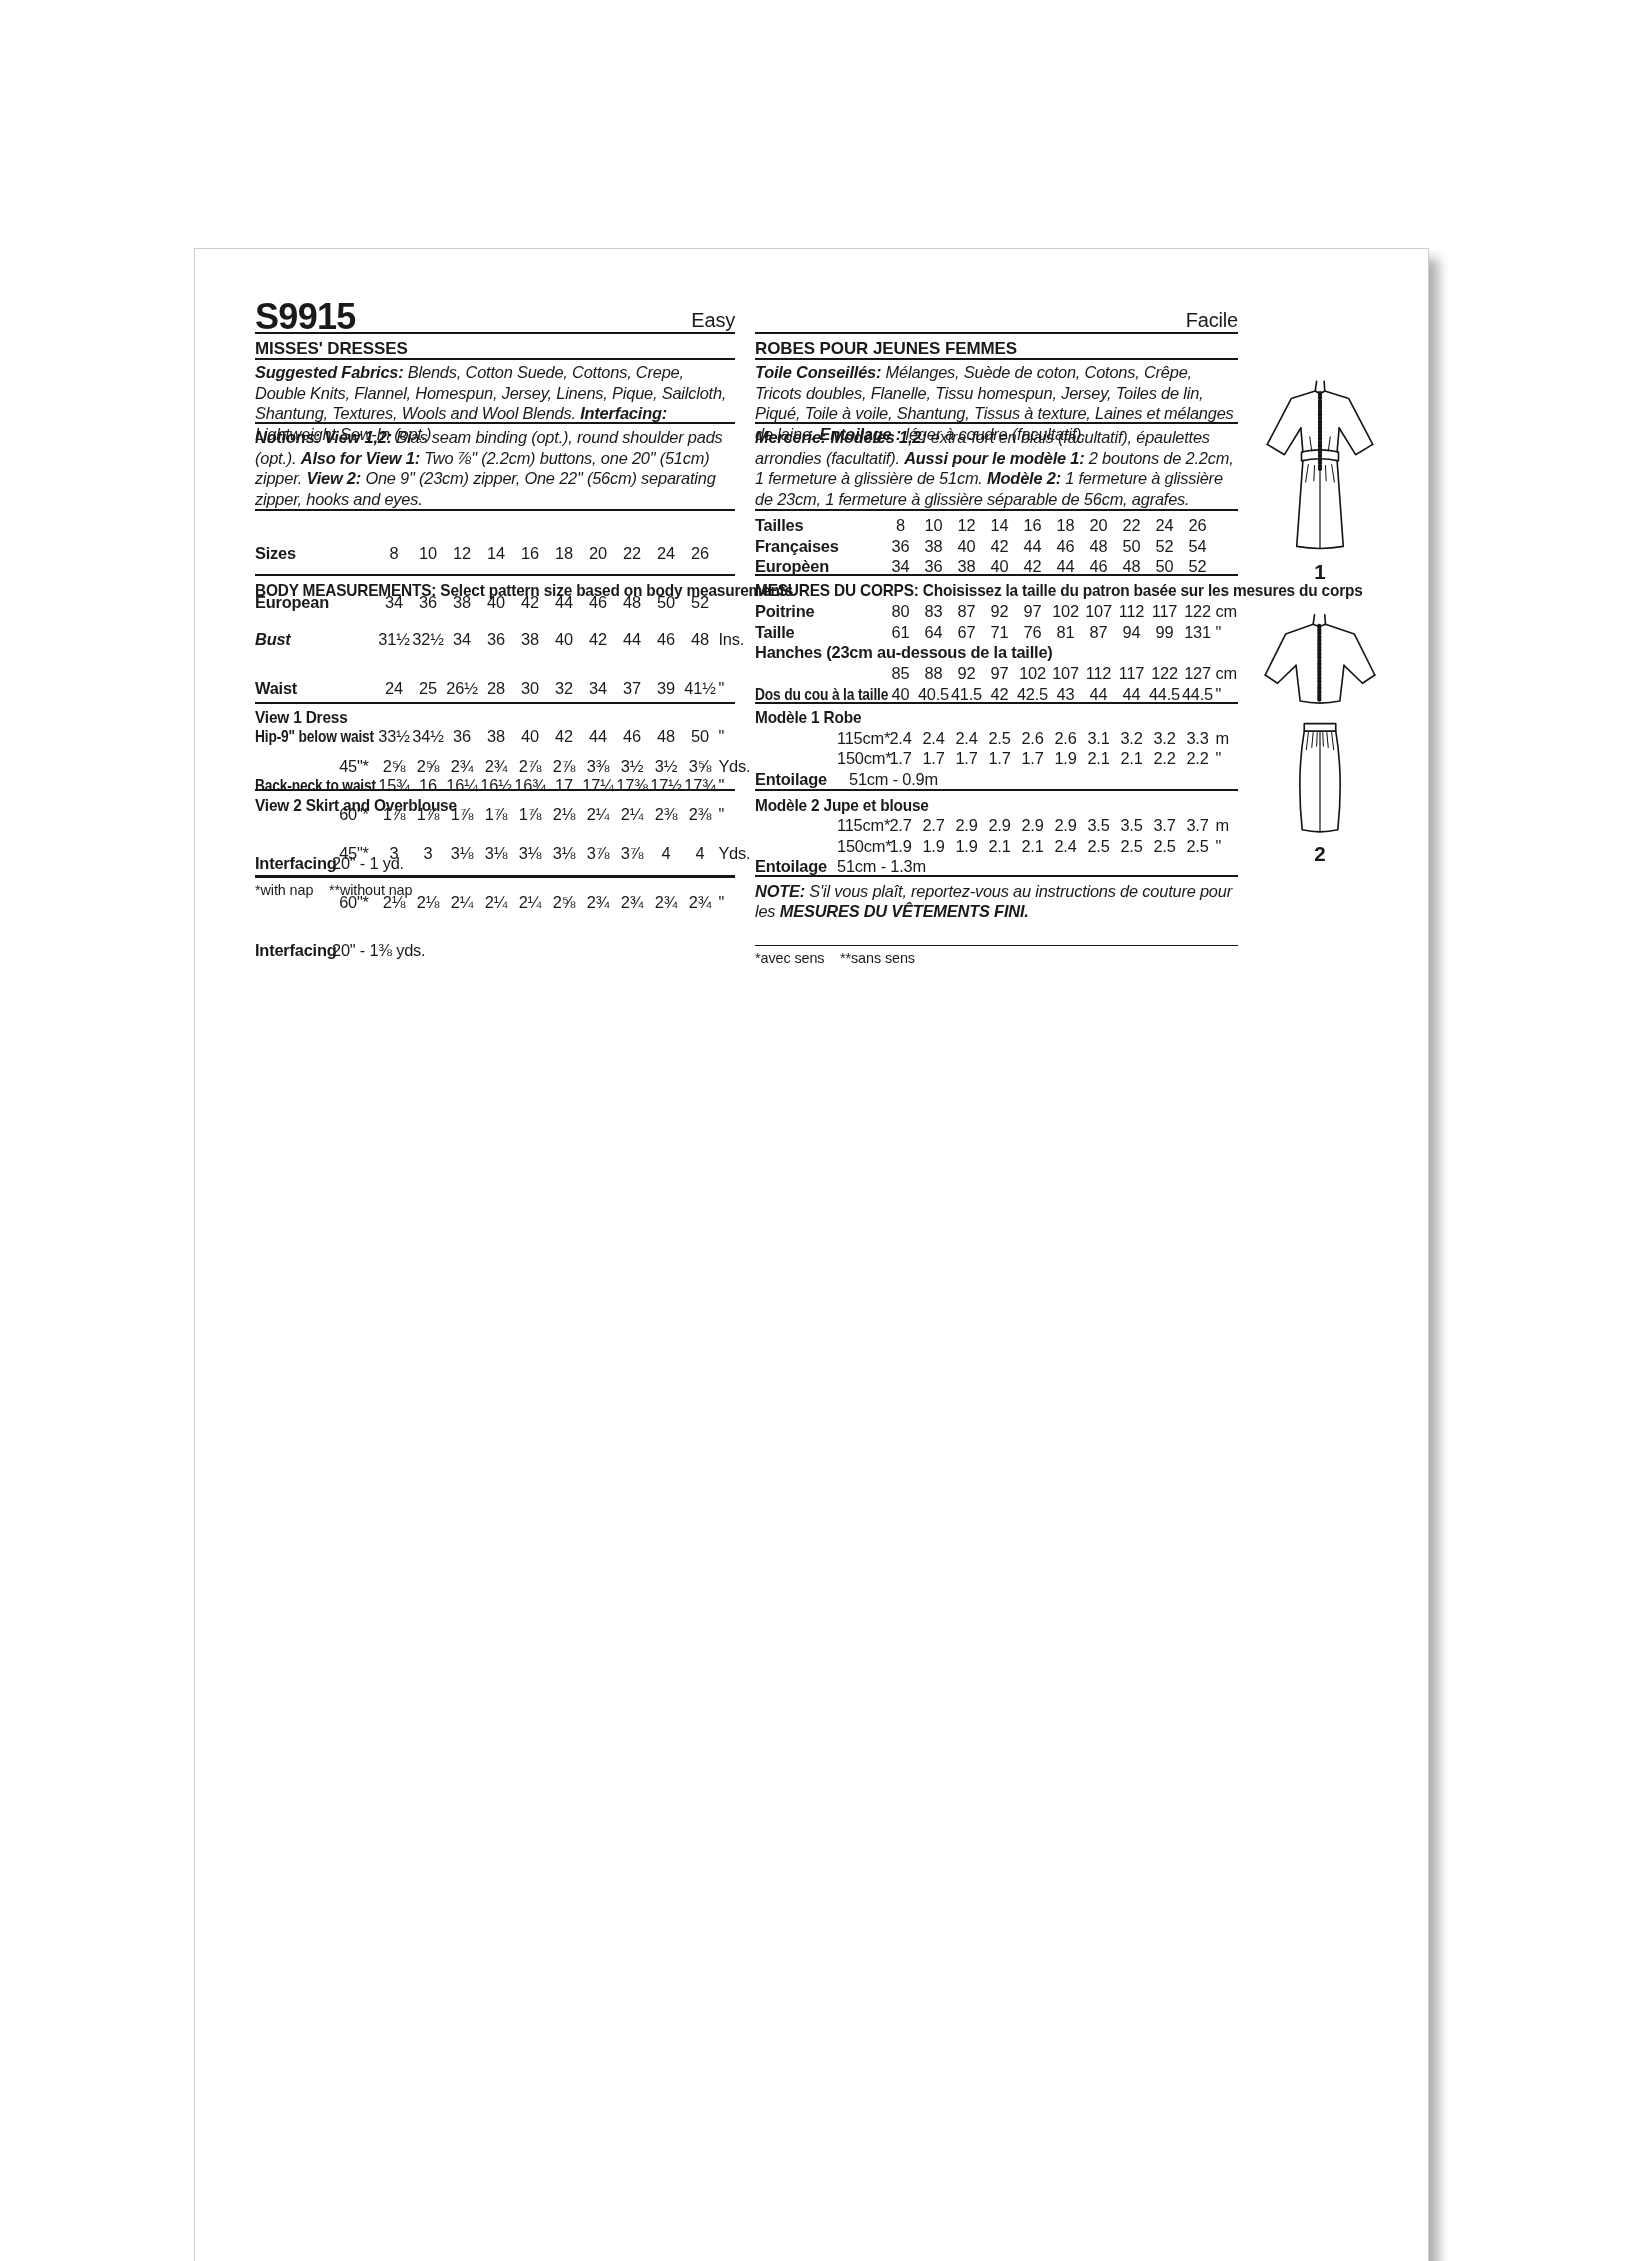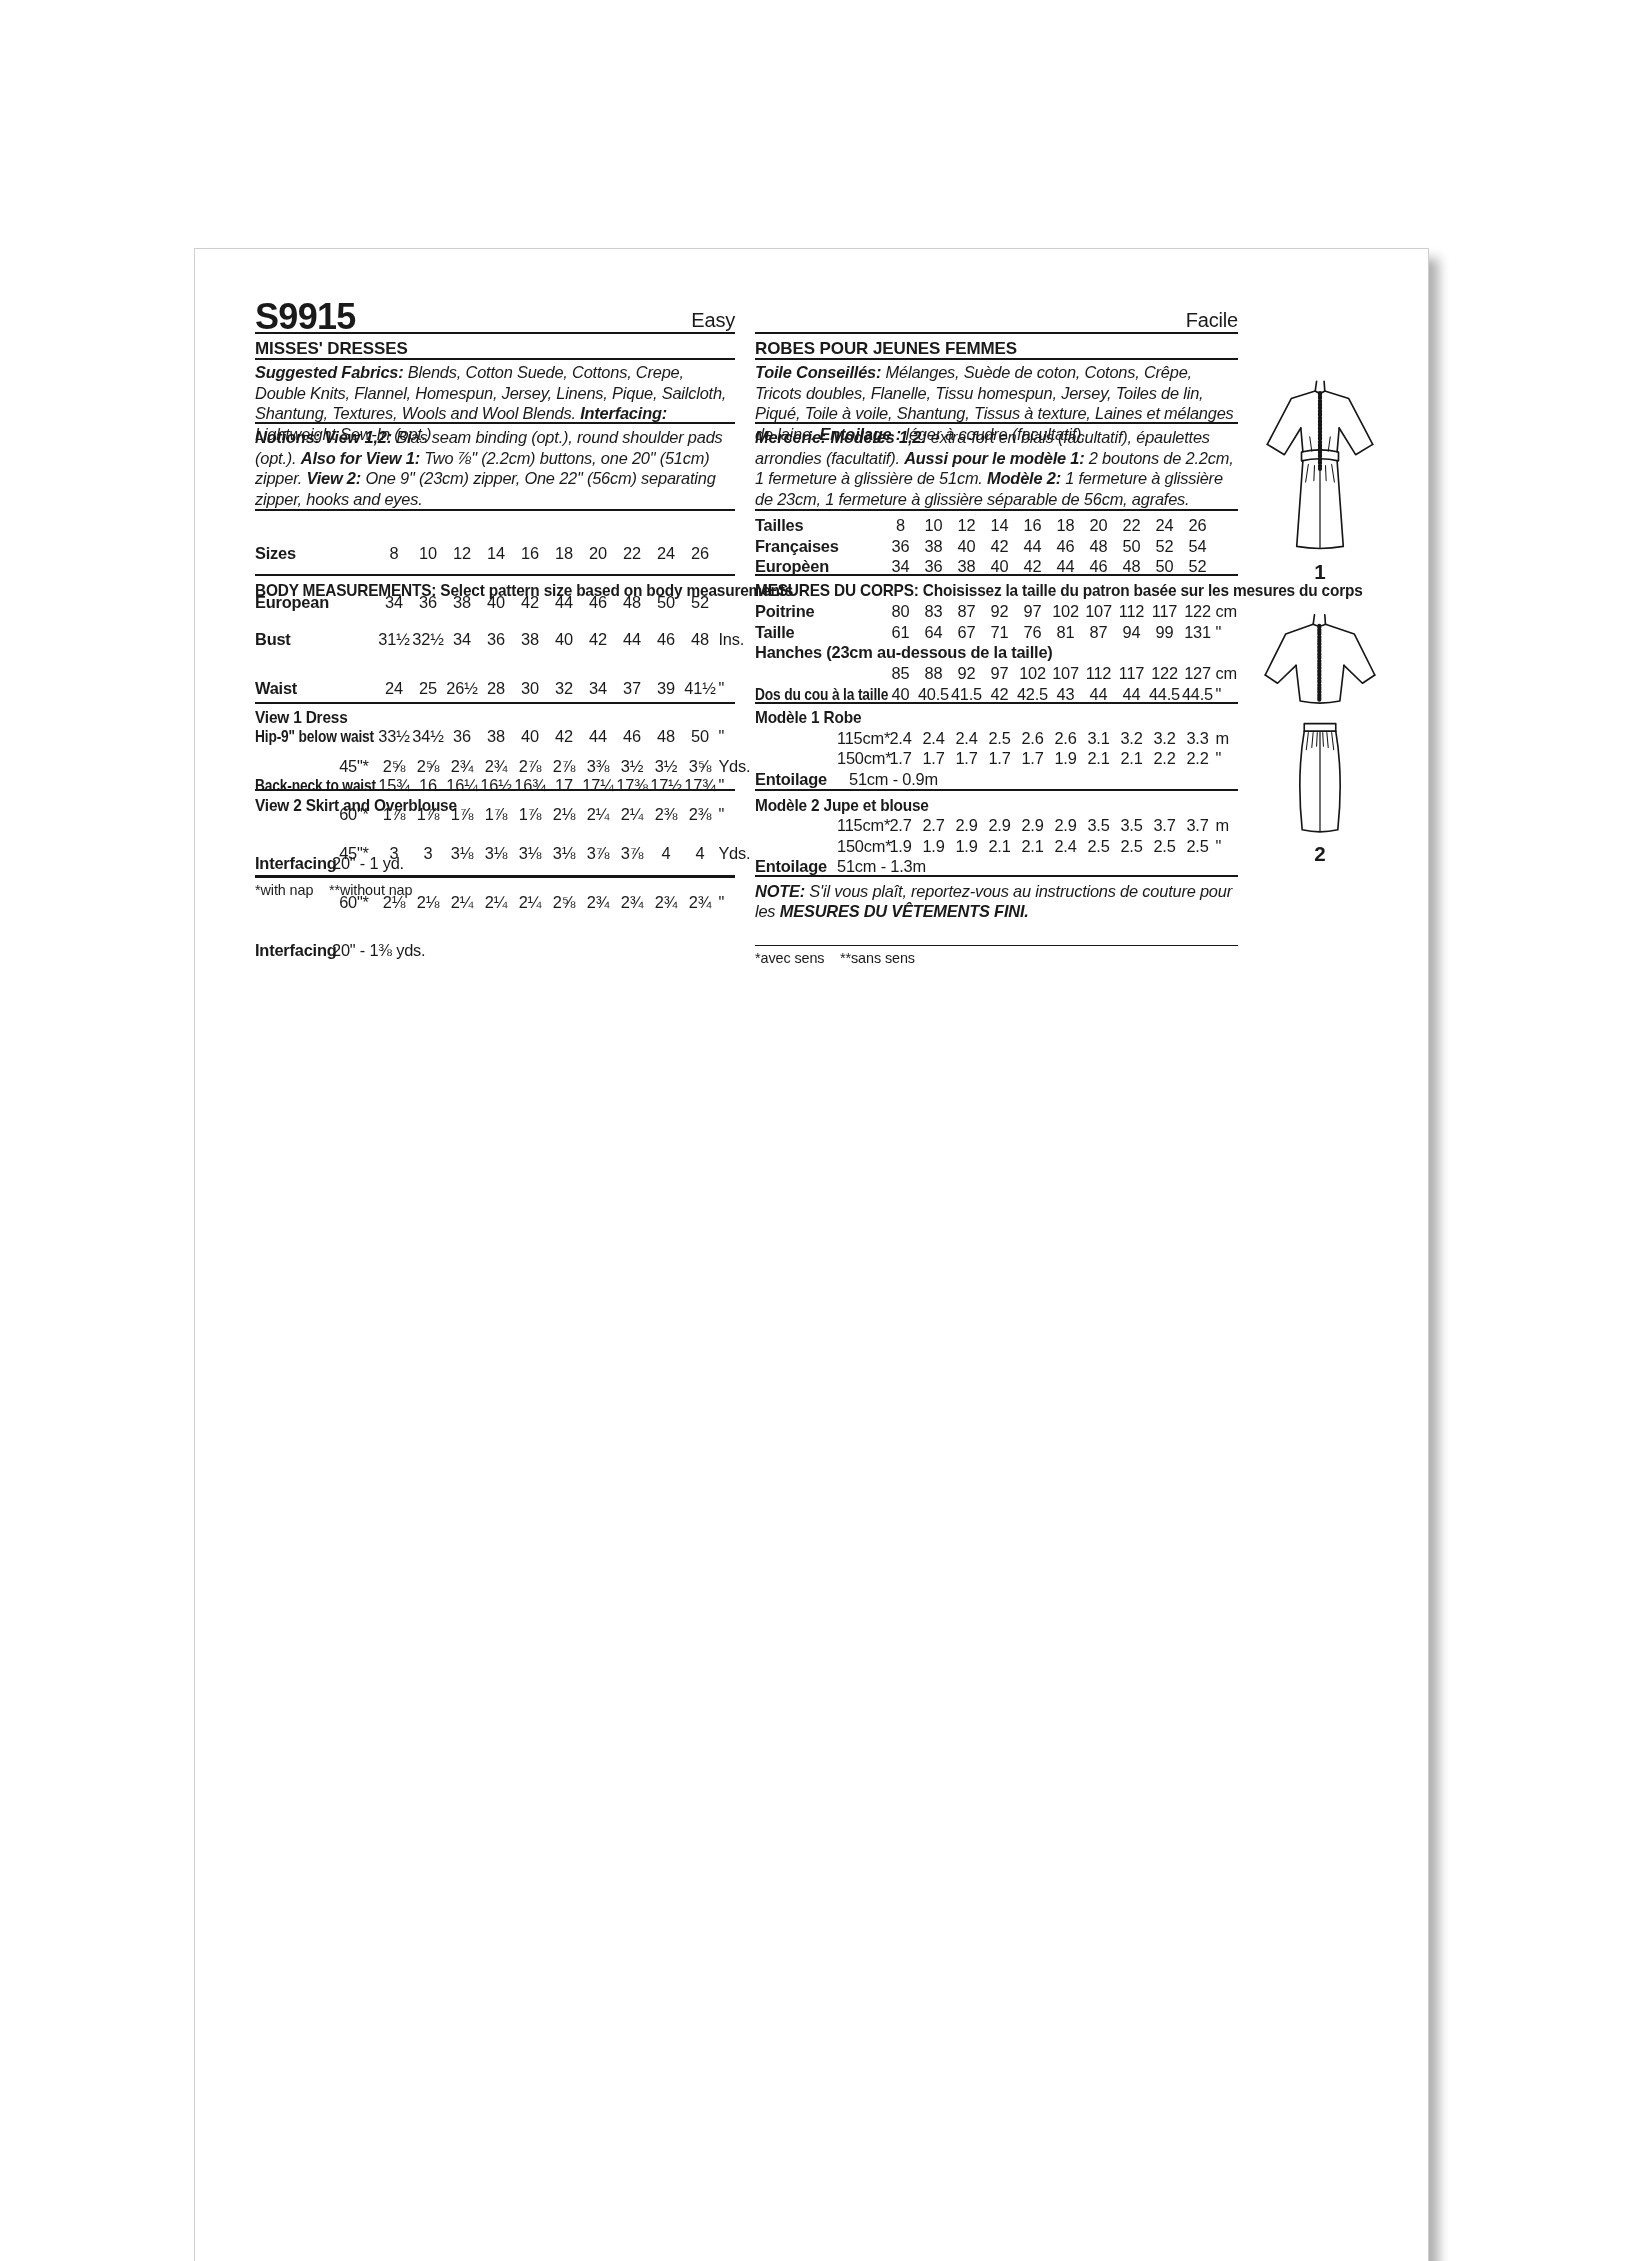--- a/index.html
+++ b/index.html
@@ -96,21 +96,21 @@
           <span class="t-val">46</span>
           <span class="t-val">48</span>
           <span class="t-val">50</span>
           <span class="t-val">52</span>
         </div>
       </div>
     <hr class="rule">
     <div class="blk sec-head">BODY MEASUREMENTS: Select pattern size based on body measurements</div>
     <div class="blk b-bodytable">
         <div class="t-row">
-          <span class="t-label" style="grid-column: 1 / 3;">Bust</span>
+          <span class="t-label" style="grid-column: 1 / 3; font-style: italic;">Bust</span>
           <span class="t-val">31½</span>
           <span class="t-val">32½</span>
           <span class="t-val">34</span>
           <span class="t-val">36</span>
           <span class="t-val">38</span>
           <span class="t-val">40</span>
           <span class="t-val">42</span>
           <span class="t-val">44</span>
           <span class="t-val">46</span>
           <span class="t-val">48</span>

